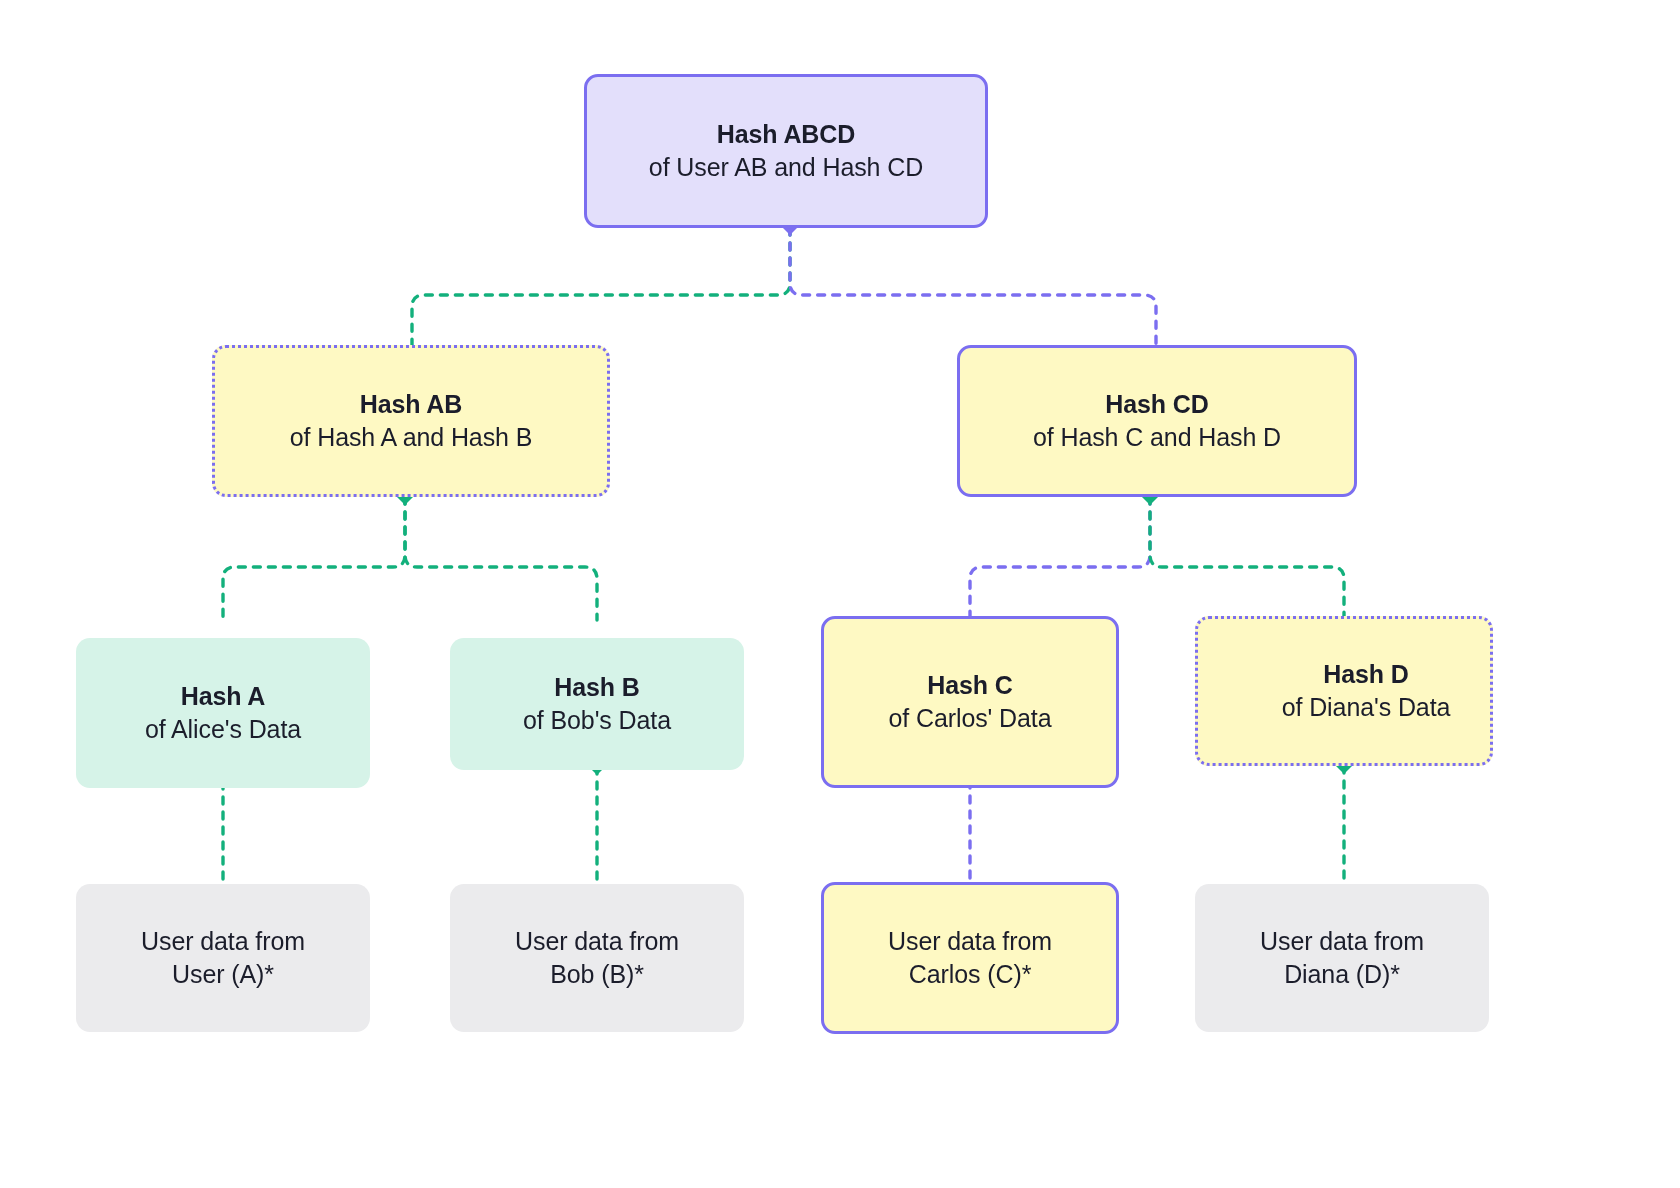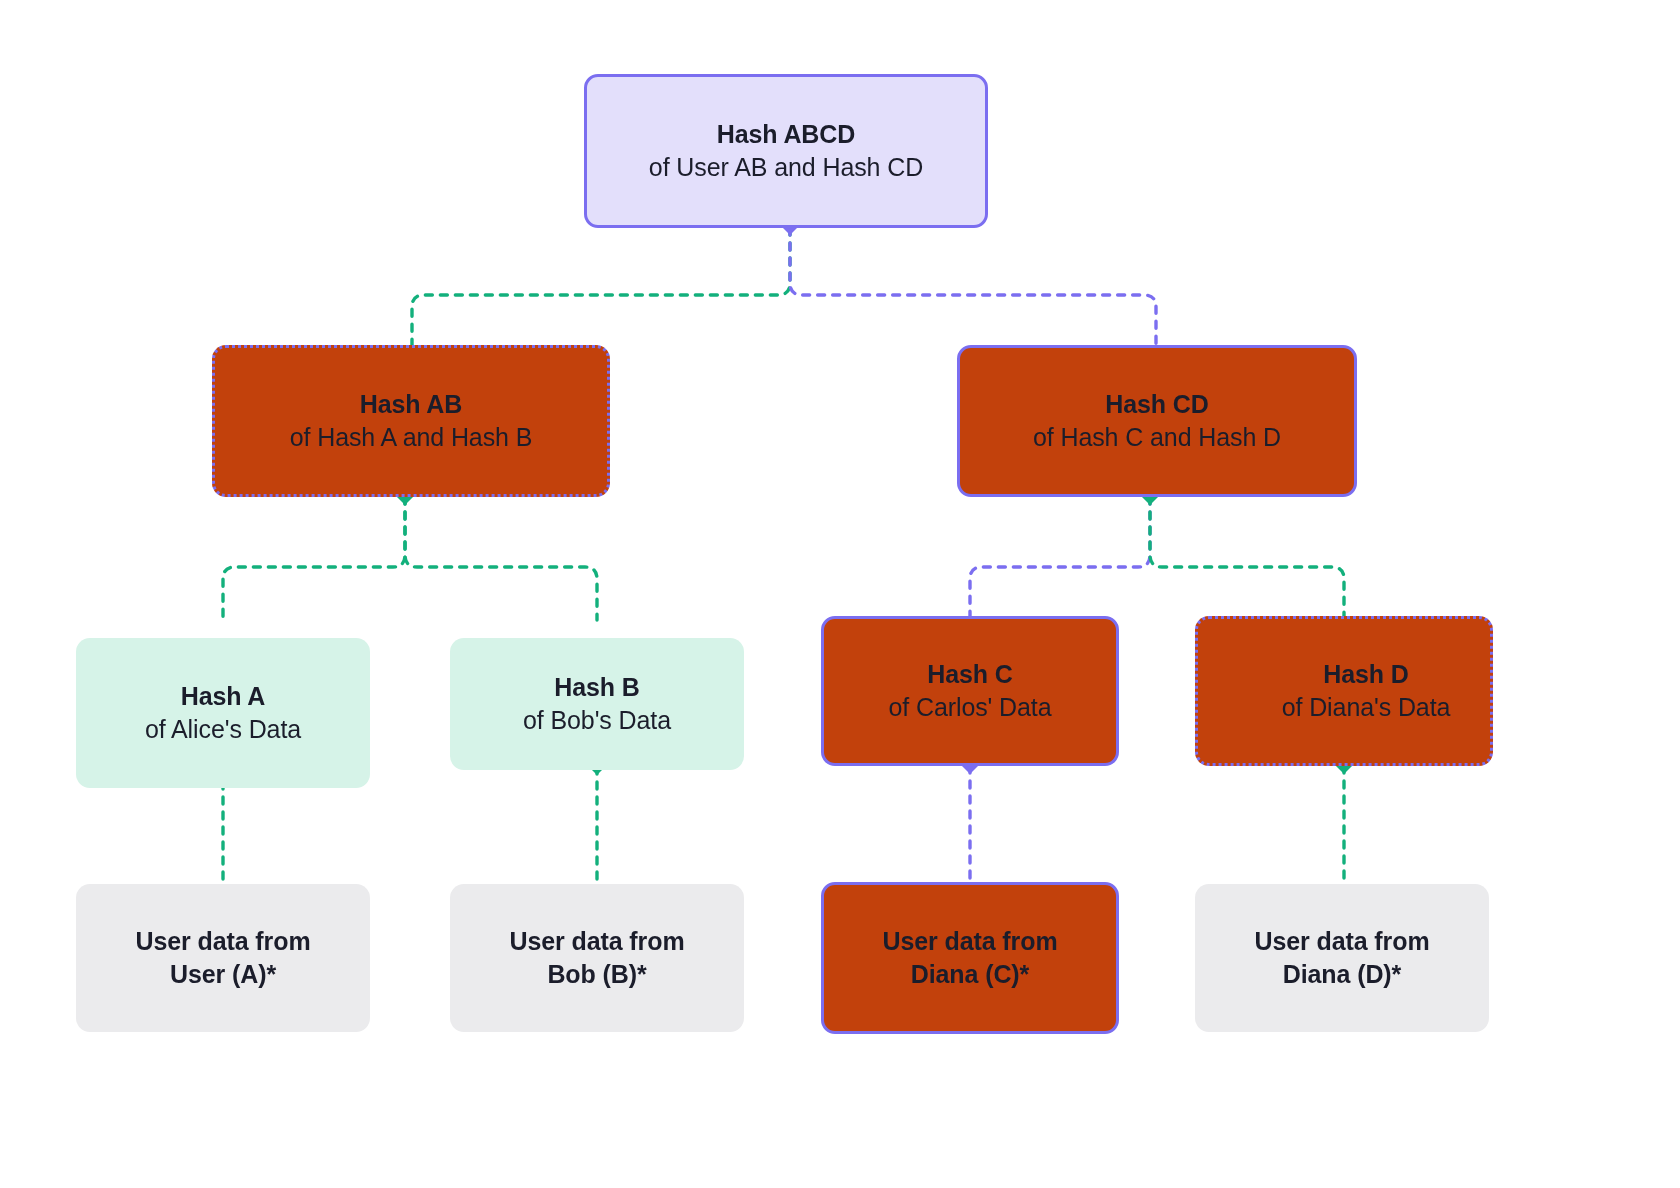--- a/index.html
+++ b/index.html
@@ -46,27 +46,27 @@
     font-weight: bold;
     letter-spacing: -0.1px;
   }
   .node .sub {
     font-size: 25px;
     font-weight: normal;
     letter-spacing: -0.1px;
   }
   .node .ln {
     font-size: 25px;
-    font-weight: bold;
+    font-weight: normal;
     letter-spacing: -0.1px;
   }
 
   
   .fill-lav      { background: #e3dffb; }
-  .fill-lav-soft { background: #c2410c; }
+  .fill-lav-soft { background: #fef9c3; }
   .fill-mint     { background: #d6f3e8; margin-top: 20px; }
   .fill-grey     { background: #ebebed; }
 
   .bd-solid  { border: 3px solid #7b6ef0; }
   .bd-dotted { border: 3px dotted #7b6ef0; }
   .bd-none   { border: 3px solid transparent; }
 </style>
 </head>
 <body>
 
@@ -121,21 +121,21 @@
   <div class="node fill-mint bd-none" style="left:76px; top:618px; width:294px; height:150px;">
     <div class="ttl">Hash A</div>
     <div class="sub">of Alice's Data</div>
   </div>
 
   <div class="node fill-mint bd-none" style="left:450px; top:618px; width:294px; height:132px;">
     <div class="ttl">Hash B</div>
     <div class="sub">of Bob's Data</div>
   </div>
 
-  <div class="node fill-lav-soft bd-solid" style="left:821px; top:616px; width:298px; height:150px;text-align:center;">
+  <div class="node fill-lav-soft bd-solid" style="left:821px; top:616px; width:298px; height:172px;text-align:center;">
     <div class="ttl">Hash C</div>
     <div class="sub">of Carlos' Data</div>
   </div>
 
   <div class="node fill-lav-soft bd-dotted" style="left:1195px; top:616px; width:298px; height:150px;padding-left:44px;">
     <div class="ttl">Hash D</div>
     <div class="sub">of Diana's Data</div>
   </div>
 
   <div class="node fill-grey bd-none" style="left:76px; top:884px; width:294px; height:148px;">
@@ -143,21 +143,21 @@
     <div class="ln">User (A)*</div>
   </div>
 
   <div class="node fill-grey bd-none" style="left:450px; top:884px; width:294px; height:148px;">
     <div class="ln">User data from</div>
     <div class="ln">Bob (B)*</div>
   </div>
 
   <div class="node fill-lav-soft bd-solid" style="left:821px; top:882px; width:298px; height:152px;">
     <div class="ln">User data from</div>
-    <div class="ln">Diana (C)*</div>
+    <div class="ln">Carlos (C)*</div>
   </div>
 
   <div class="node fill-grey bd-none" style="left:1195px; top:884px; width:294px; height:148px;">
     <div class="ln">User data from</div>
     <div class="ln">Diana (D)*</div>
   </div>
 
 </div>
 
 </body></html>

